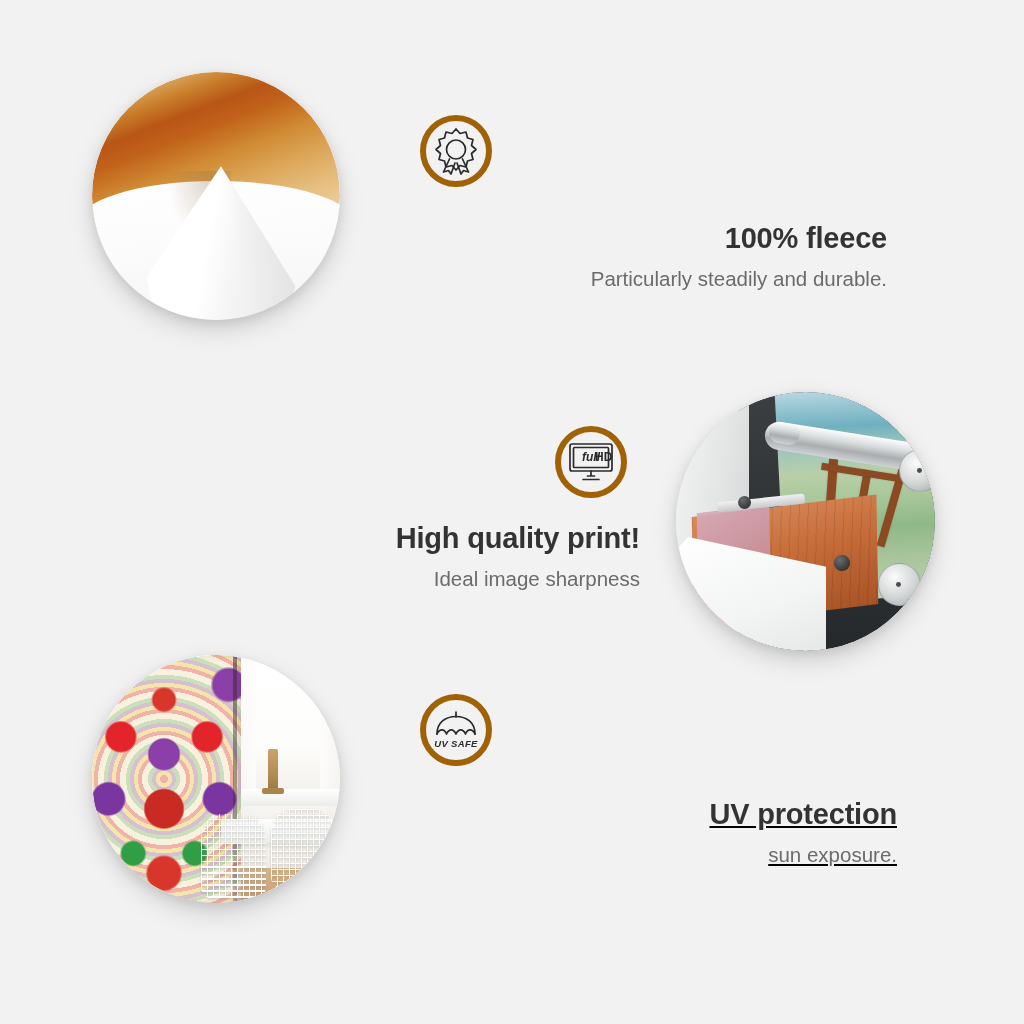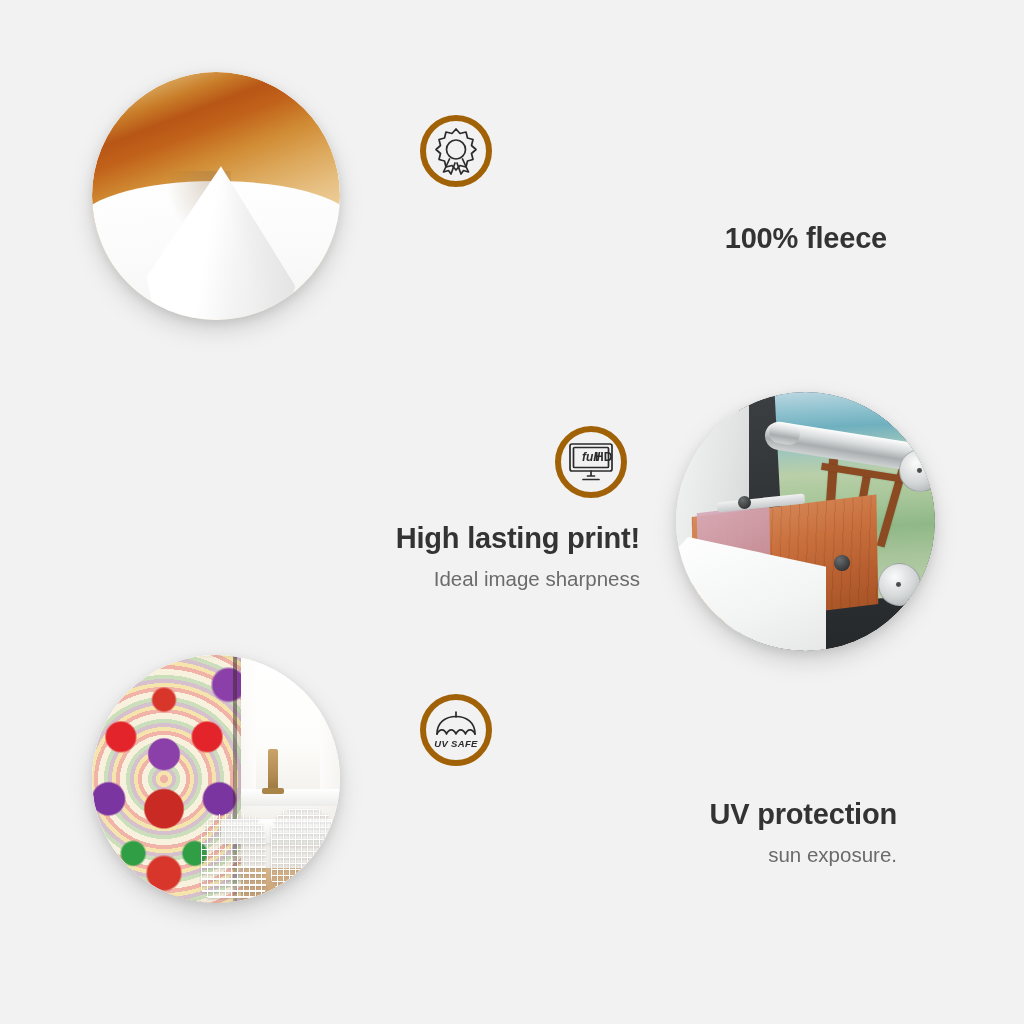--- a/index.html
+++ b/index.html
@@ -295,20 +295,21 @@
       <svg width="44" height="48" viewBox="0 0 44 48" fill="none" stroke="#2b2b2b" stroke-width="1.7" stroke-linejoin="round" stroke-linecap="round">
         <polygon points="22,2 26,6.5 32,5 33.5,11 39,12.5 37.5,18.5 42,22.5 37.5,26.5 39,32.5 33.5,34 32,40 26,38.5 22,43 18,38.5 12,40 10.5,34 5,32.5 6.5,26.5 2,22.5 6.5,18.5 5,12.5 10.5,11 12,5 18,6.5"></polygon>
         <circle cx="22" cy="22.5" r="9.5"></circle>
         <path d="M15.5 32 L9.5 45 L14.5 43.5 L17 47 L21 36"></path>
         <path d="M28.5 32 L34.5 45 L29.5 43.5 L27 47 L23 36"></path>
       </svg>
     </div>
 
     <div class="txt align-left" style="left:417px; top:222px; width:470px;">
       <div class="heading">100% fleece</div>
+      <div class="body-line">Particularly steadily and durable.</div>
     </div>
   </div>
 
   <div class="feature">
 
     <div class="photo-circle" id="circle-printer">
       <div class="photo-inner">
         <div class="pr-bg"></div>
         <div class="pr-dark-body"></div>
         <div class="pr-leftpanel"></div>
@@ -338,21 +339,21 @@
       <svg width="46" height="40" viewBox="0 0 46 40" fill="none" stroke="#2b2b2b" stroke-width="1.7" stroke-linejoin="round" stroke-linecap="round">
         <rect x="2" y="2" width="42" height="27" rx="2"></rect>
         <rect x="5.5" y="5.5" width="35" height="20" rx="1"></rect>
         <path d="M23 29 L23 34 M15 37.5 L31 37.5 M19.5 34 L26.5 34"></path>
         <text x="23" y="19.4" text-anchor="middle" font-family="'Liberation Sans', sans-serif" font-size="12" font-weight="bold" font-style="italic" fill="#2b2b2b" stroke="none">full</text>
         <text x="23" y="19.4" text-anchor="start" dx="4" font-family="'Liberation Sans', sans-serif" font-size="12" font-weight="bold" fill="#2b2b2b" stroke="none">HD</text>
       </svg>
     </div>
 
     <div class="txt align-right" style="left:180px; top:522px; width:460px;">
-      <div class="heading">High lasting print!</div>
+      <div class="heading">High quality print!</div>
       <div class="body-line">Ideal image sharpness</div>
     </div>
   </div>
 
   <div class="feature">
 
     <div class="photo-circle" id="circle-uv">
       <div class="photo-inner">
         <div class="iv-room"></div>
         <div class="iv-floor"></div>
@@ -369,19 +370,19 @@
 
     <div class="icon-circle" style="left:420px; top:694px; width:72px; height:72px;">
       <svg width="48" height="44" viewBox="0 0 48 44" fill="none" stroke="#2b2b2b" stroke-width="1.7" stroke-linejoin="round" stroke-linecap="round">
         <path d="M24 4 L24 9"></path>
         <path d="M5 26 C5 14.5 13.5 8.5 24 8.5 C34.5 8.5 43 14.5 43 26"></path>
         <path d="M5 26 C7.5 20.5 12.5 20.5 14.5 26 C17 20.5 21.5 20.5 24 26 C26.5 20.5 31 20.5 33.5 26 C35.5 20.5 40.5 20.5 43 26"></path>
         <text x="24" y="38.5" text-anchor="middle" font-family="'Liberation Sans', sans-serif" font-size="9.5" font-weight="bold" font-style="italic" letter-spacing="0.3" fill="#2b2b2b" stroke="none">UV SAFE</text>
       </svg>
     </div>
 
-    <div class="txt align-left" style="left:417px; top:798px; width:480px;">
+    <div class="txt align-left" style="left:417px; top:798px; width:480px;text-decoration:underline;">
       <div class="heading">UV protection</div>
       <div class="body-line">sun exposure.</div>
     </div>
   </div>
 
 </div>
 
 </body></html>

